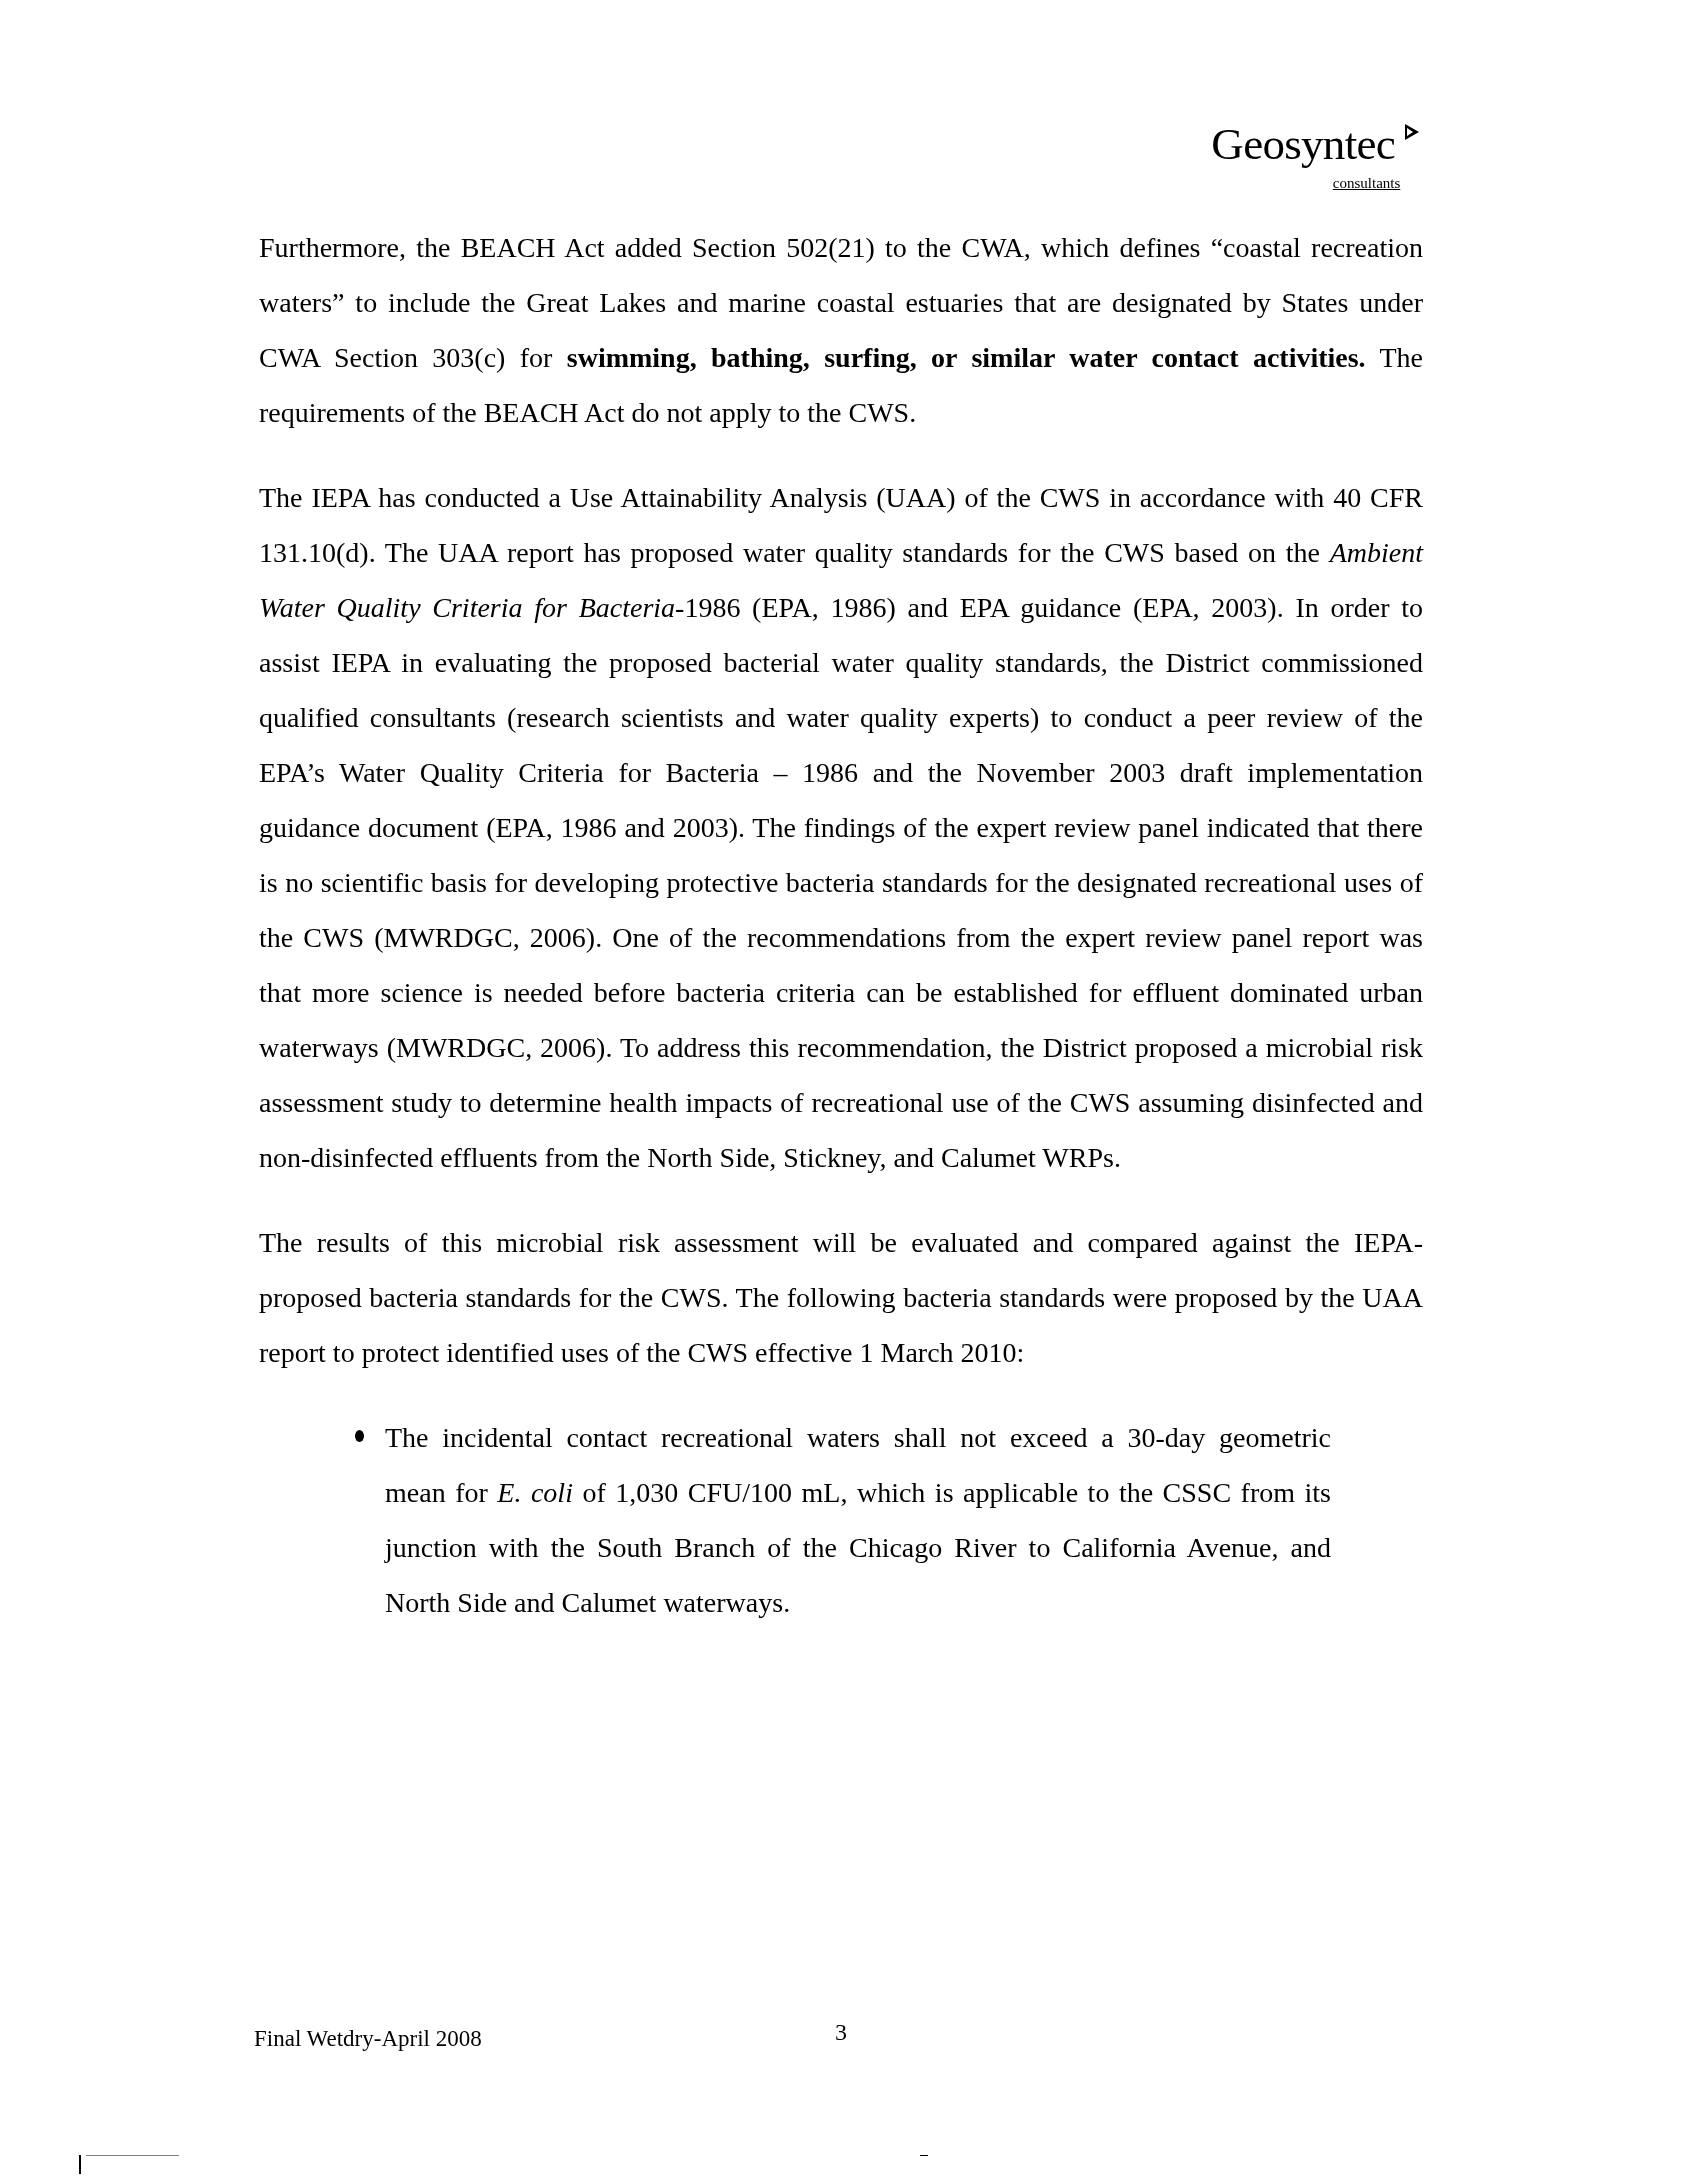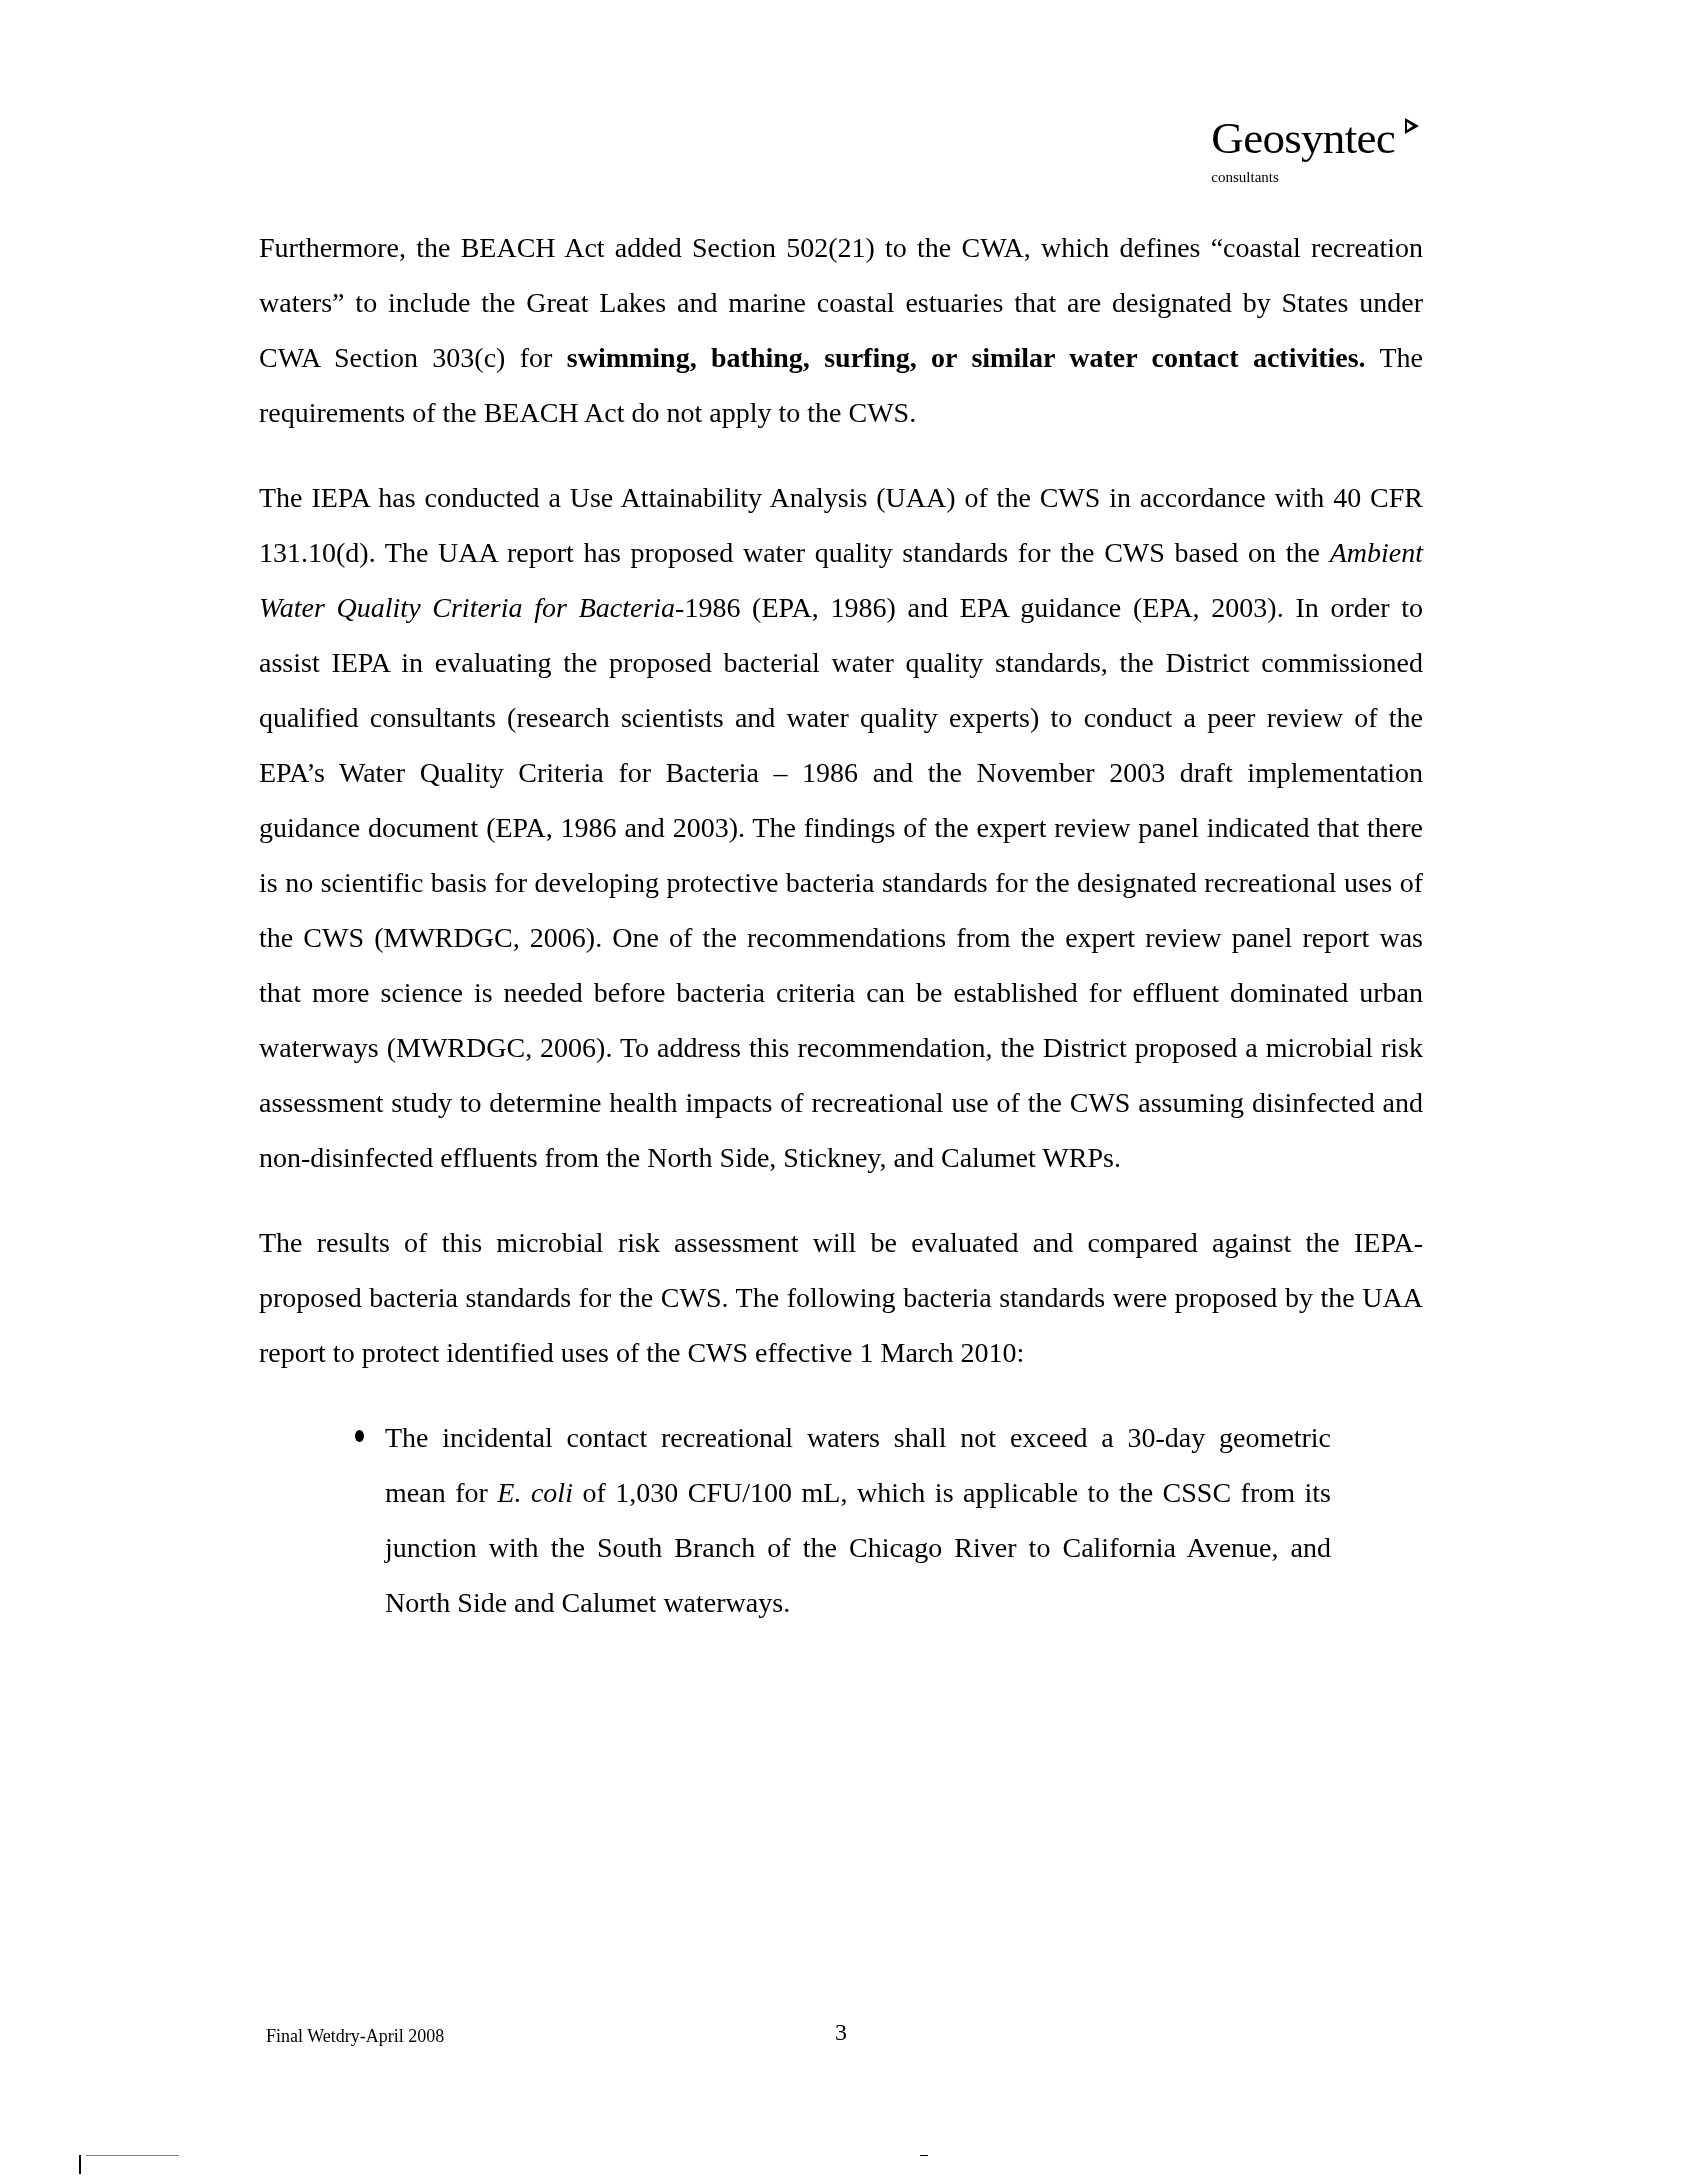--- a/index.html
+++ b/index.html
@@ -11,22 +11,23 @@
     width: 1683px;
     height: 2183px;
     position: relative;
     overflow: hidden;
     font-family: "Liberation Serif", "DejaVu Serif", serif;
     color: #000000;
   }
   .logo {
     position: absolute;
     right: 288px;
-    top: 115px;
-    text-align: left;
+    top: 121px;
+    text-align: right;
+    text-decoration: underline;
   }
   .logo-name {
     font-size: 45px;
     line-height: 46px;
     letter-spacing: -0.7px;
     display: inline-block;
     position: relative;
   }
   .logo-mark {
     position: absolute;
@@ -82,23 +83,23 @@
     position: absolute;
     left: 2.6px;
     top: 20px;
     width: 9.3px;
     height: 12px;
     border-radius: 50%;
     background: #000;
   }
   .footer-left {
     position: absolute;
-    left: 266px;
+    left: 254px;
     top: 2026px;
-    font-size: 18px;
+    font-size: 23px;
   }
   .footer-page {
     position: absolute;
     left: 835px;
     top: 2019px;
     font-size: 24px;
   }
   .bold { font-weight: bold; }
   .ital { font-style: italic; }
   .scan-mark {

